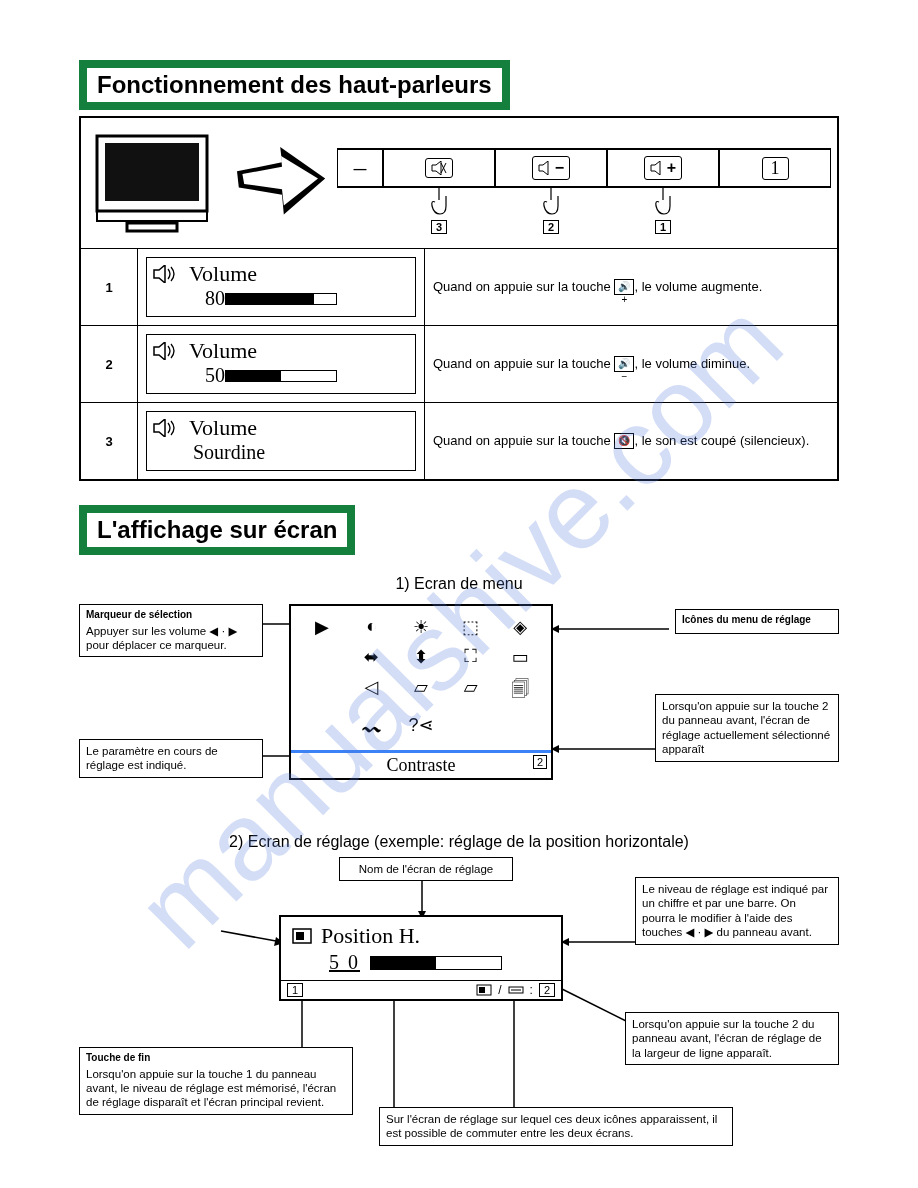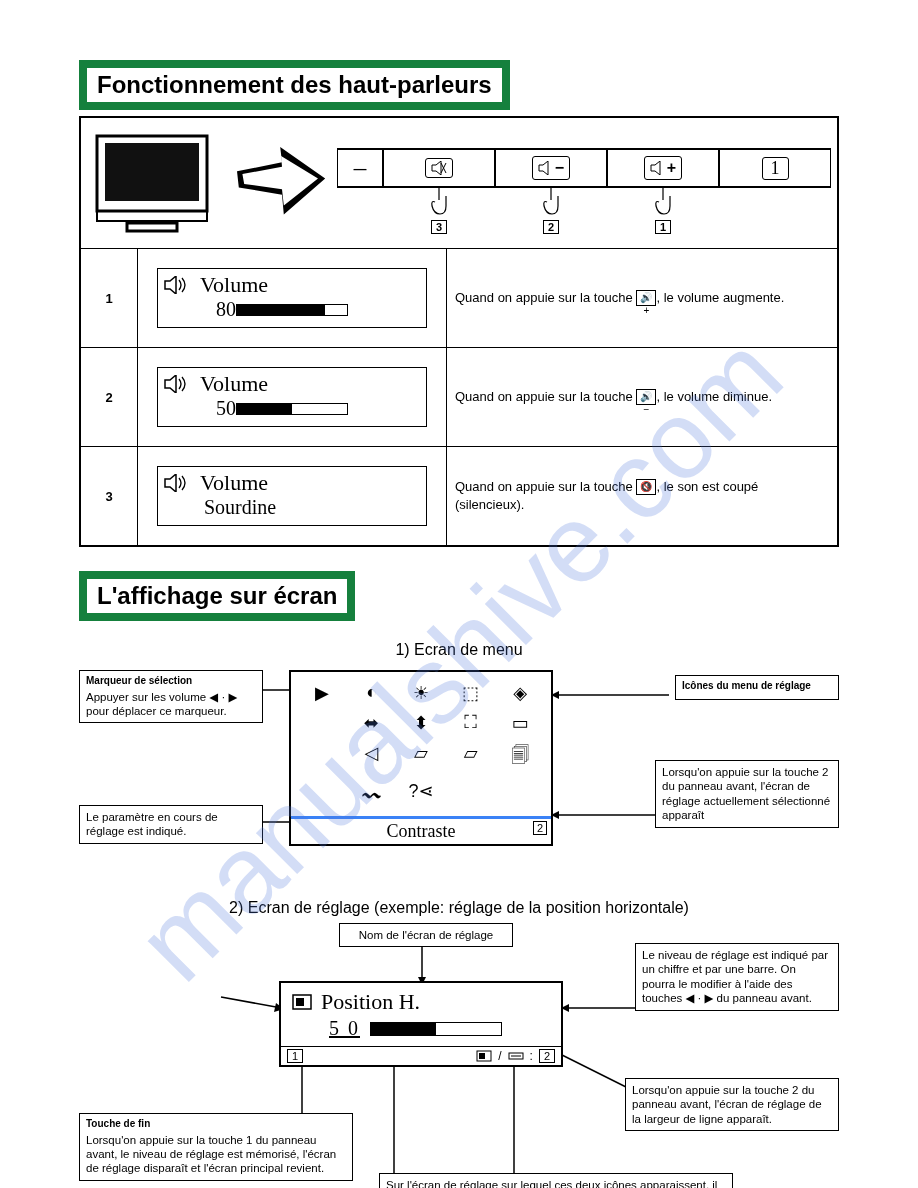--- a/index.html
+++ b/index.html
@@ -46,21 +46,21 @@
     font-size: 13px;
   }
   .row-num {
     width: 40px;
     text-align: center;
     font-weight: bold;
     font-size: 18px;
   }
   .osd-cell {
     width: 270px;
-    padding: 19px !important;
+    padding: 8px !important;
   }
   .osd-box {
     border: 1.5px solid #000;
     padding: 3px 6px 6px 6px;
     background: #fff;
   }
   .osd-title {
     display: flex;
     align-items: center;
     gap: 10px;

